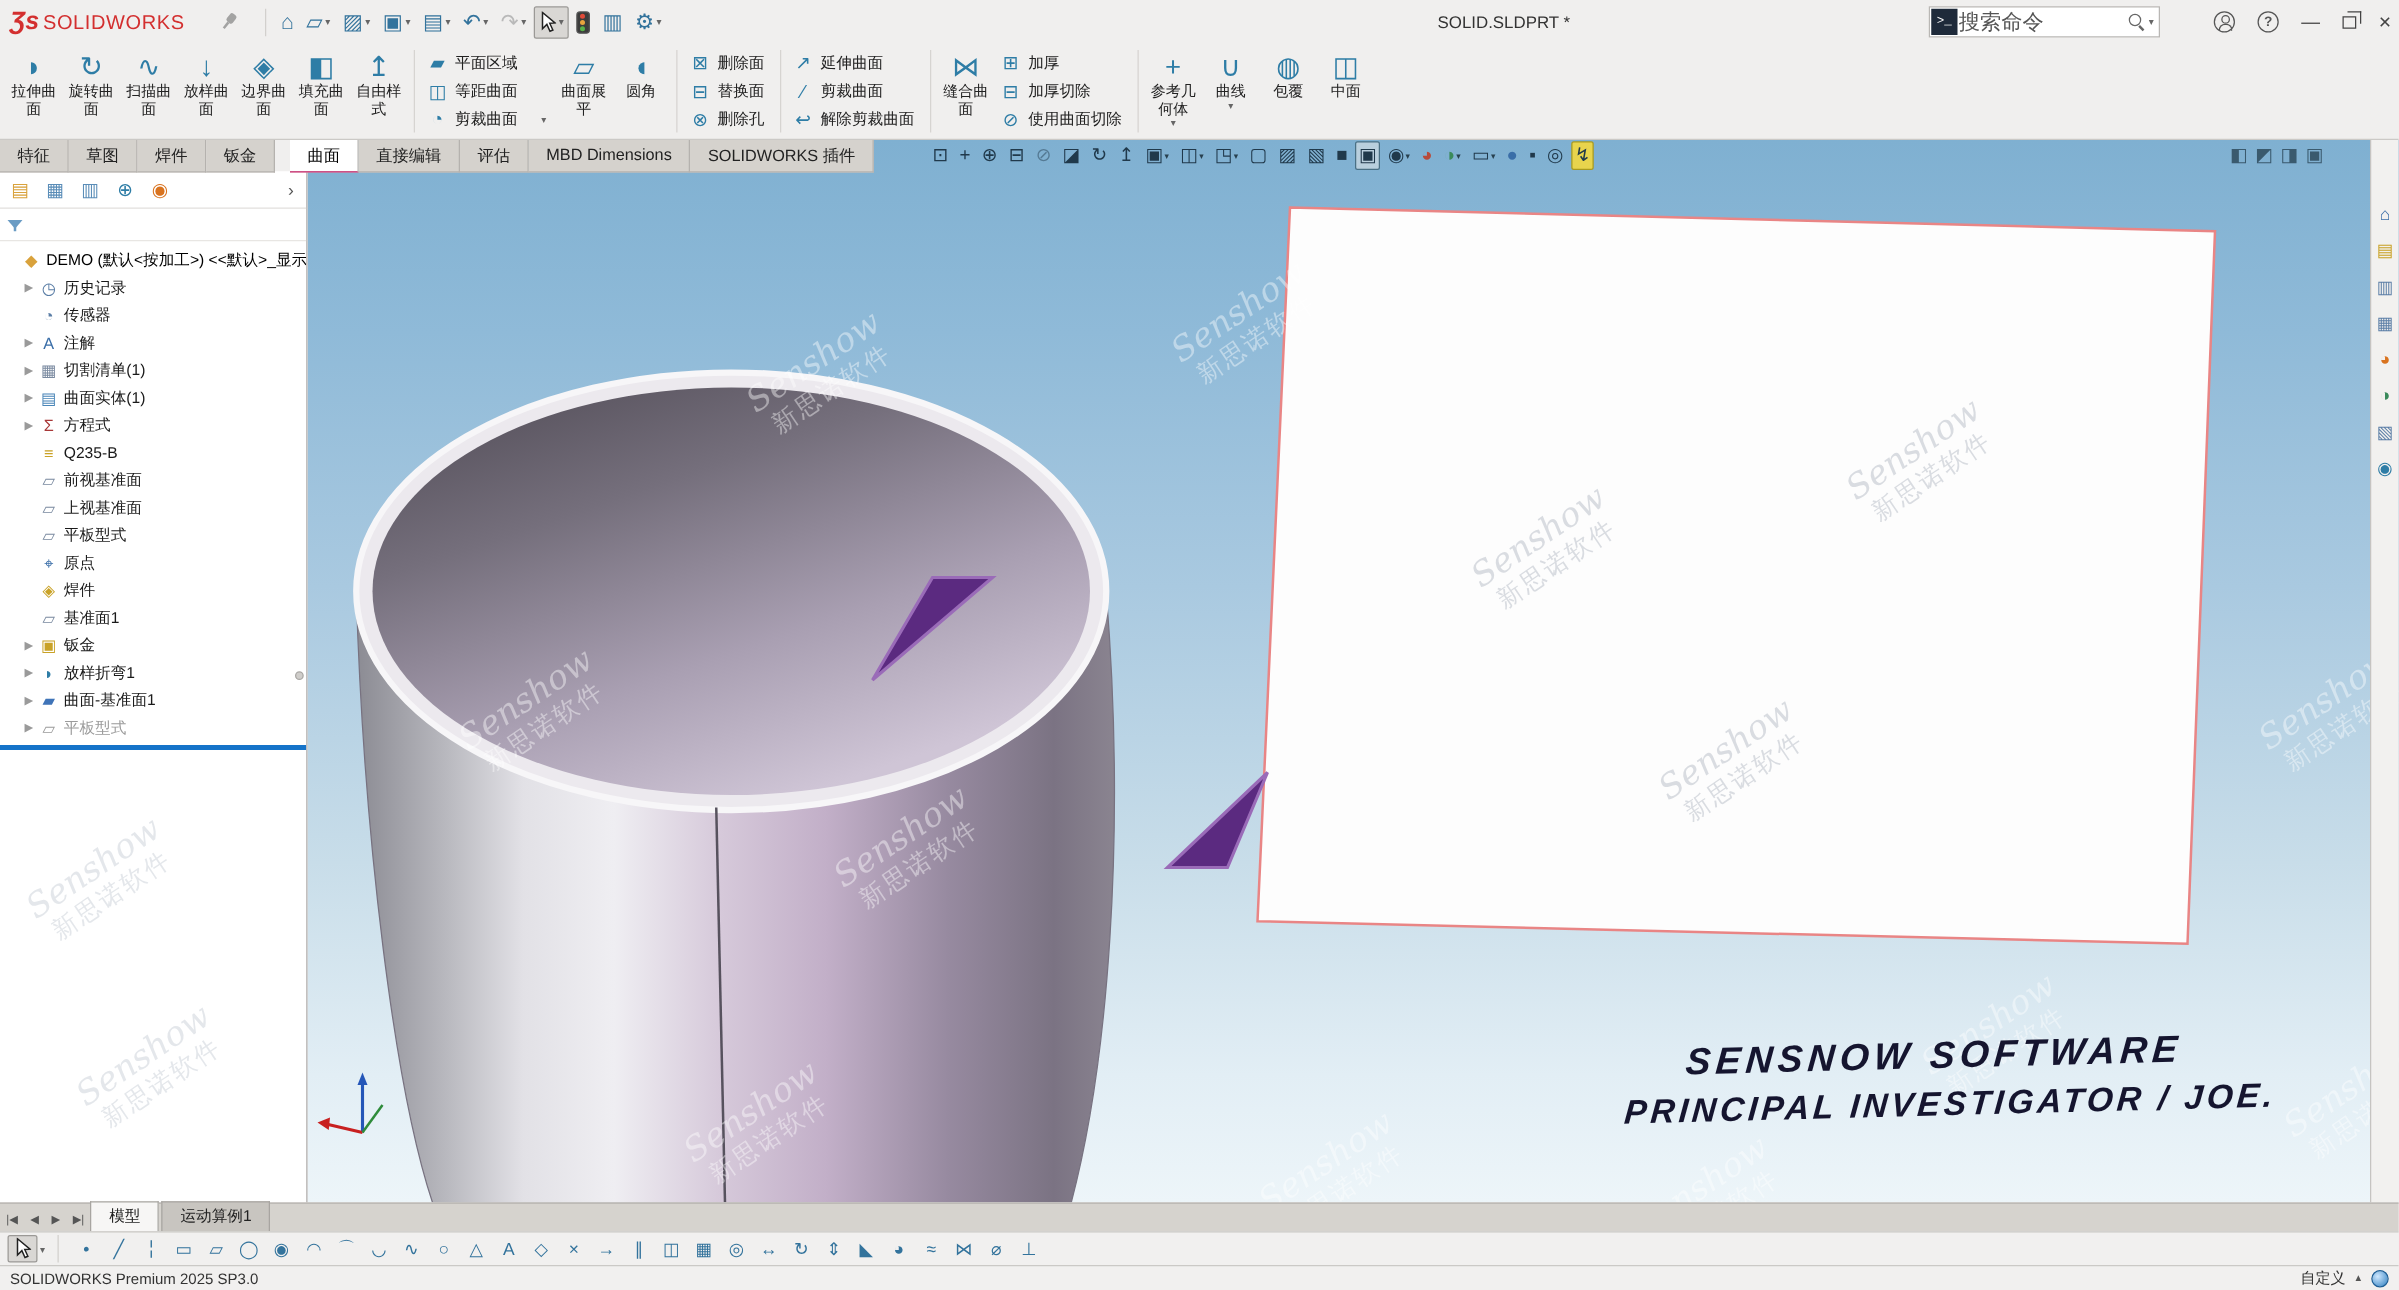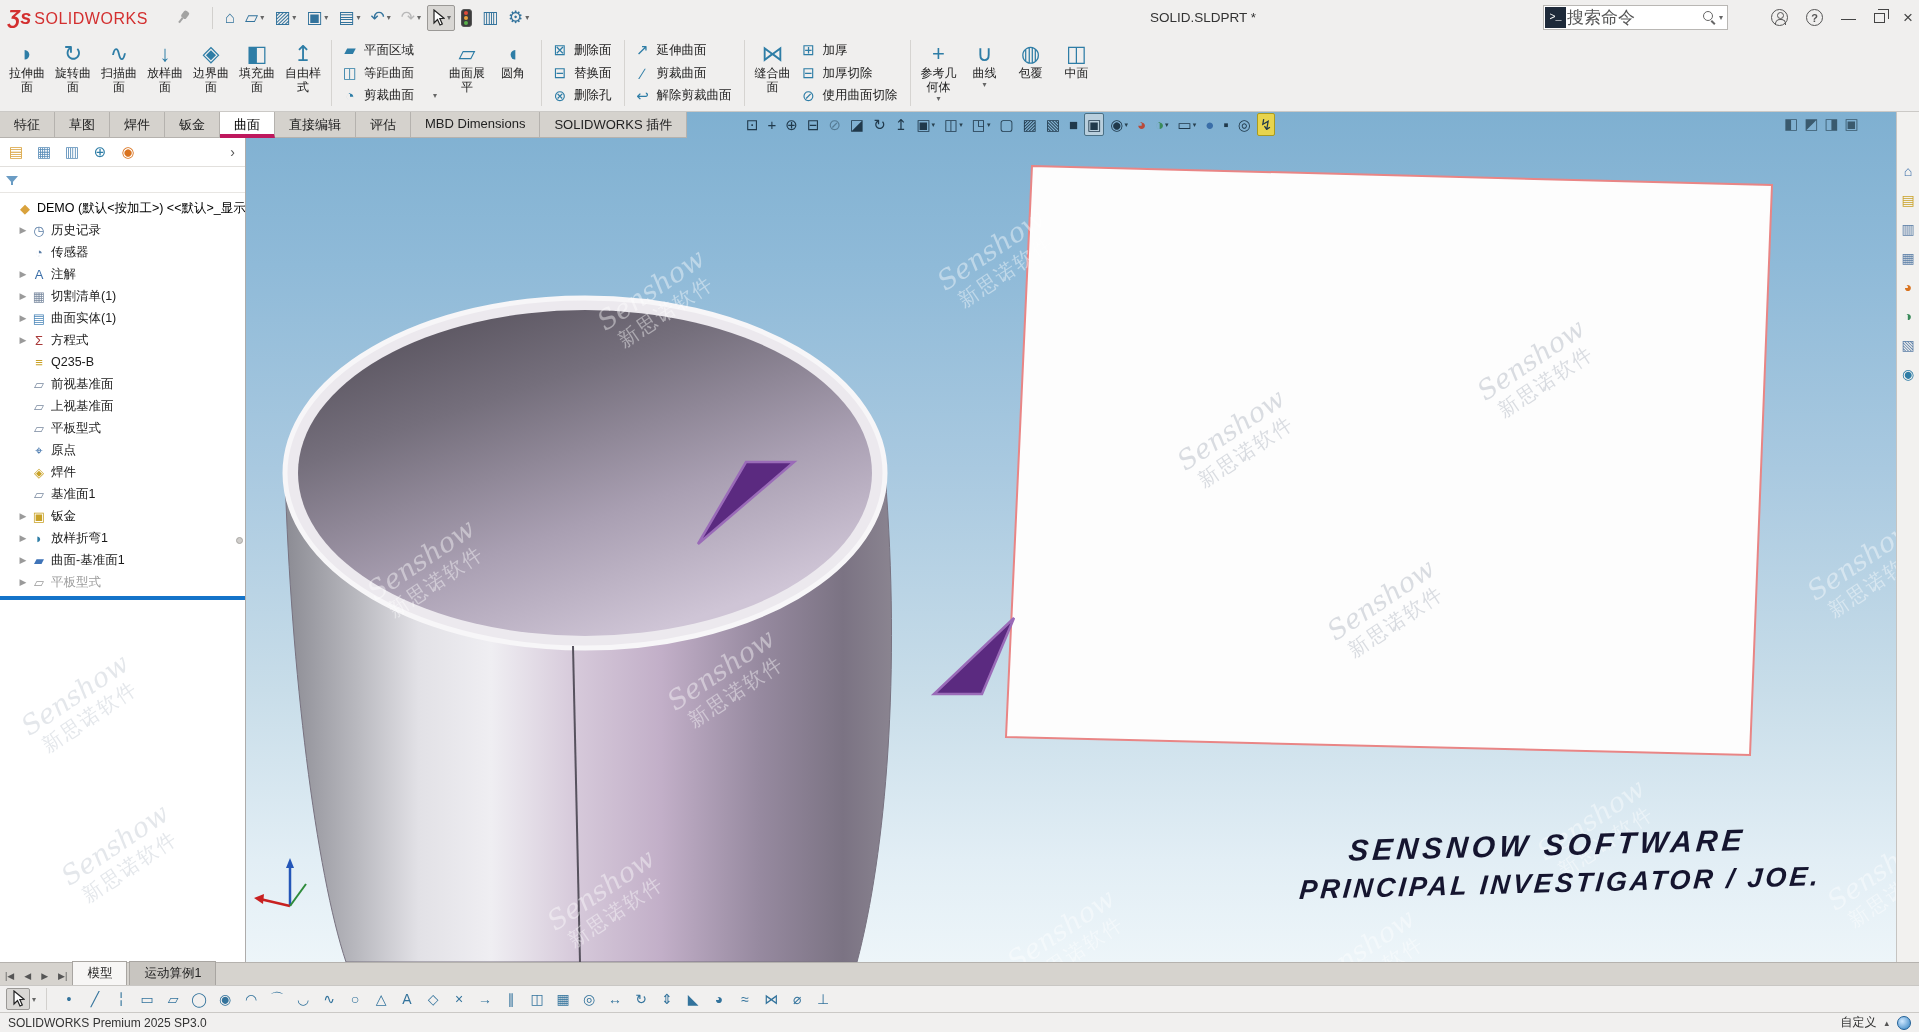--- a/index.html
+++ b/index.html
@@ -55,21 +55,21 @@
   .bigbtn .lbl{font-size:12px;line-height:14px;color:#222;}
   .ribcol{display:flex;flex-direction:column;justify-content:space-between;padding:2px 0;}
   .smbtn{display:flex;align-items:center;gap:5px;padding:1px 6px 1px 3px;border:1px solid transparent;border-radius:2px;height:23px;white-space:nowrap;}
   .smbtn .g{font-size:15px;color:#2e7da6;width:18px;text-align:center;}
   .smbtn .lbl{font-size:12.5px;}
   .smbtn .dd{font-size:8px;color:#666;margin-left:14px;}
 
   
   #tabstrip{position:absolute;left:0;top:112px;height:26px;display:flex;z-index:45;}
   .ctab{padding:4px 14px;font-size:13px;background:#d5d2cd;border:1px solid #b5b2ae;border-top:none;border-left:none;color:#222;white-space:nowrap;}
-  .ctab.active{background:#fff;border-bottom:4px solid #be185d;color:#000;}
+  .ctab.active{background:#fff;border-bottom:1px solid #be185d;color:#000;margin-left:12px;}
 
   
   #panel{position:absolute;left:0;top:137px;width:246px;height:825px;background:#fff;border-right:1px solid #aeacab;z-index:30;overflow:hidden;}
   #panel-tools{display:flex;align-items:center;gap:4px;height:30px;border-bottom:1px solid #e2e0dd;padding:0 4px;}
   .ptool{width:24px;height:24px;display:flex;align-items:center;justify-content:center;font-size:15px;border:1px solid transparent;border-radius:2px;}
   .pchev{margin-left:auto;font-size:14px;color:#555;padding:0 6px;}
   #panel-filter{display:flex;align-items:center;height:26px;border-bottom:1px solid #e8e6e3;padding:0 6px;}
   .funnel{width:0;height:0;border-left:6px solid transparent;border-right:6px solid transparent;border-top:7px solid #6a9cc4;}
   .funnel-stem{width:2px;height:5px;background:#6a9cc4;margin-left:-7px;margin-top:6px;}
   #tree{padding:4px 0 0 2px;font-size:12.5px;}

